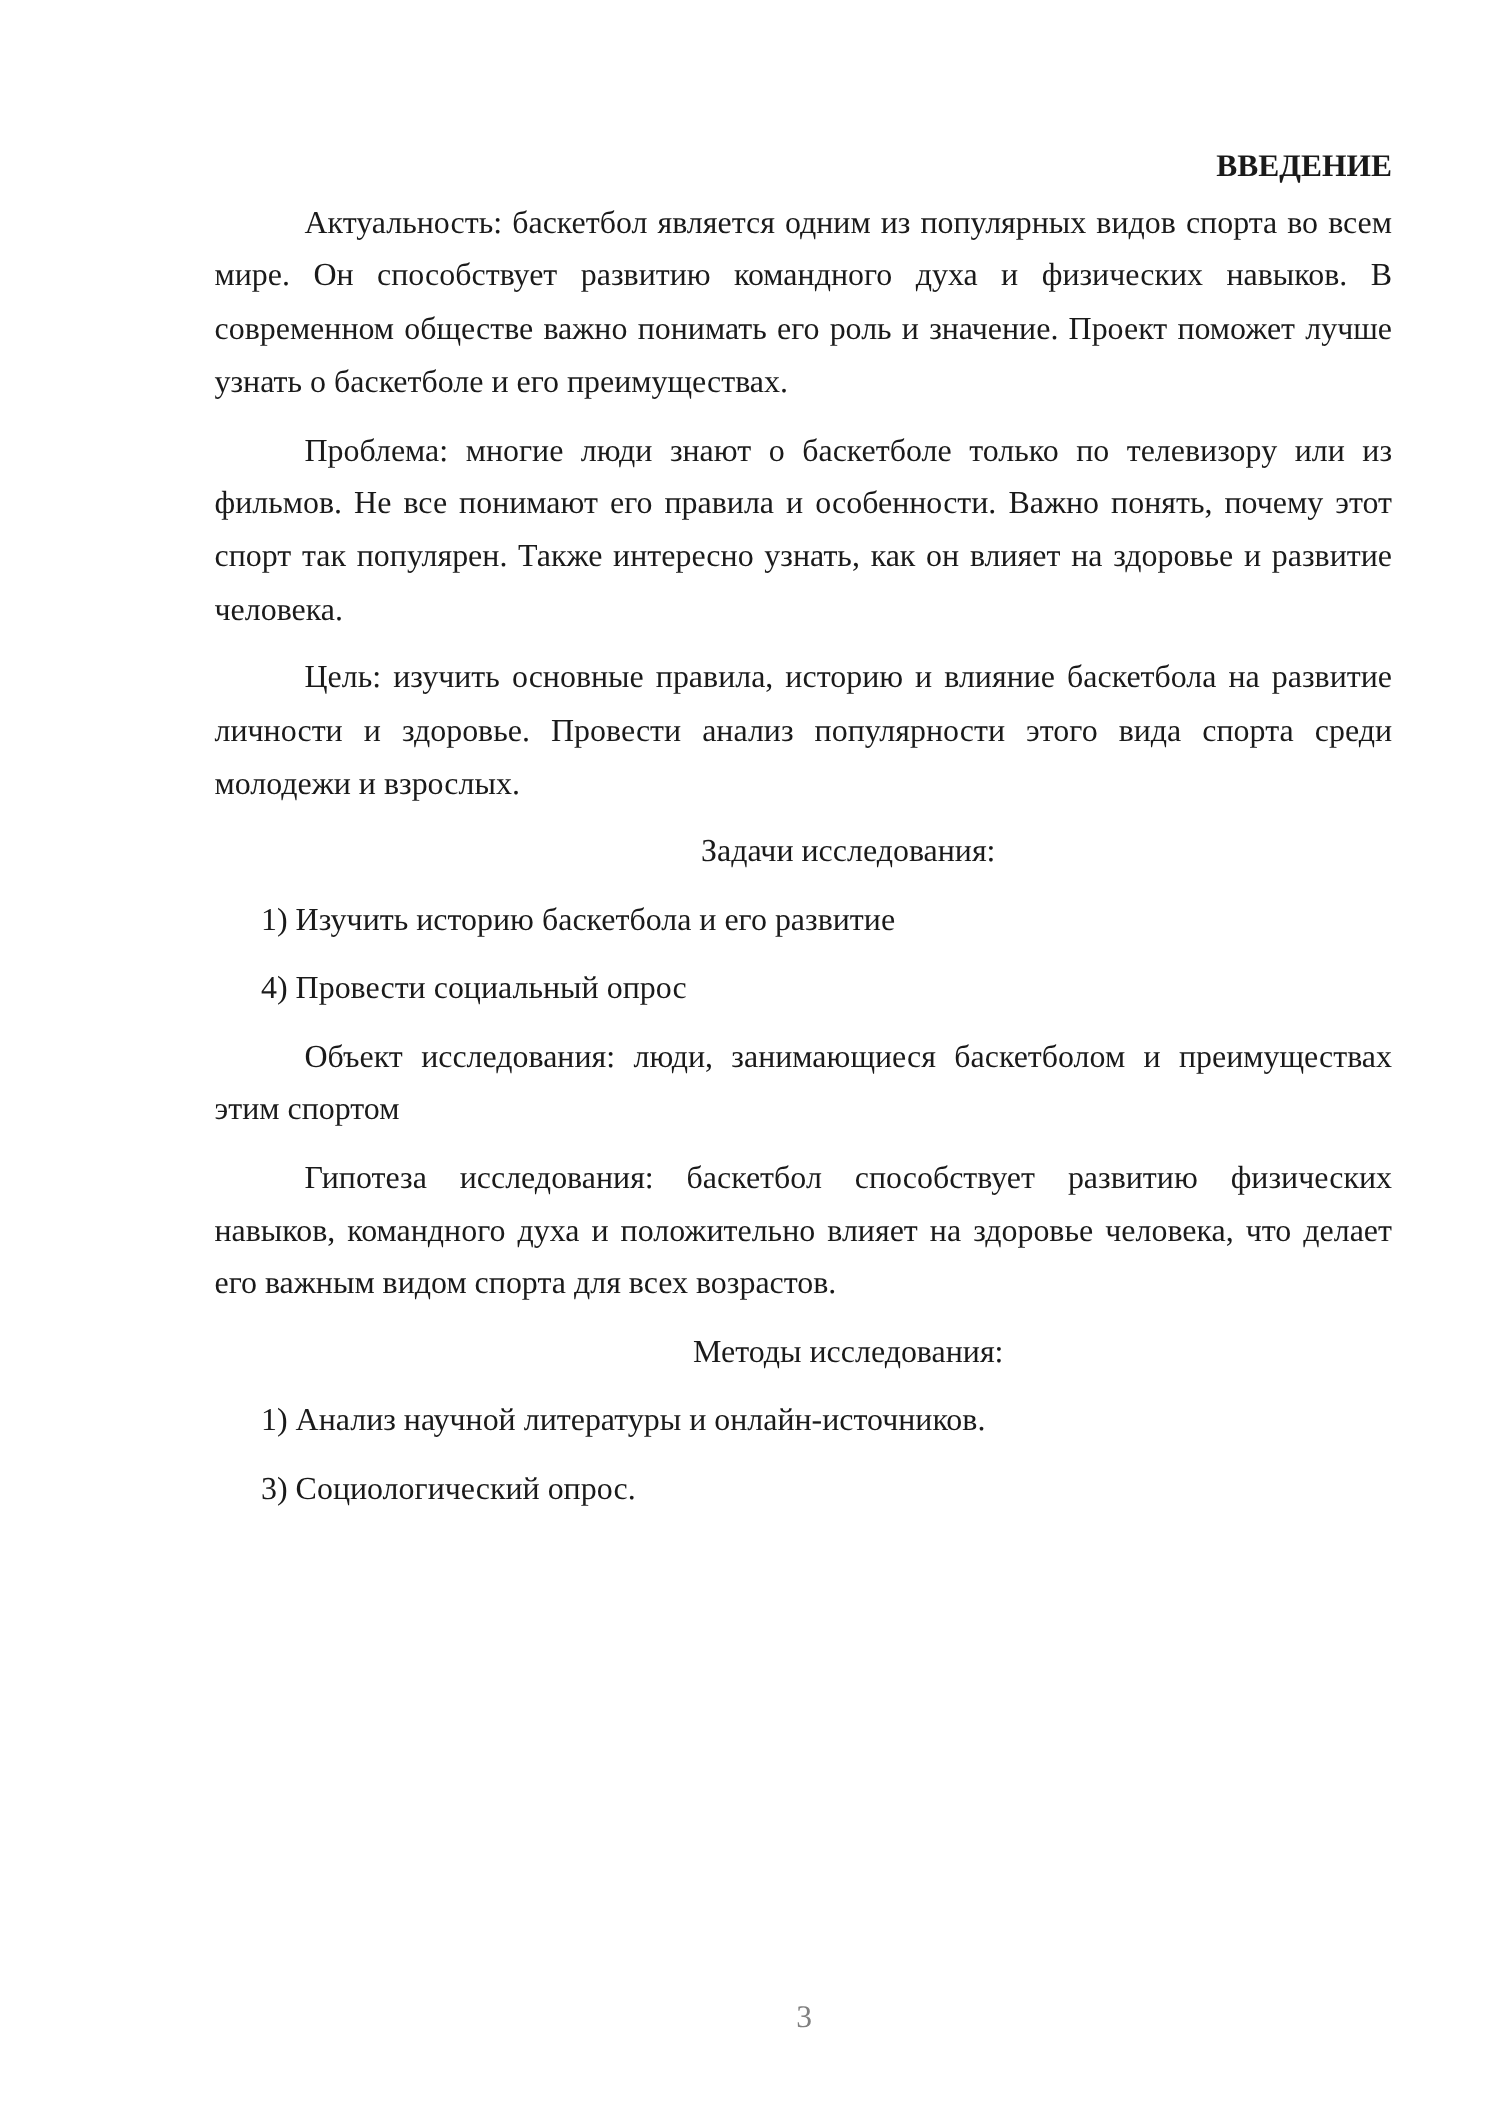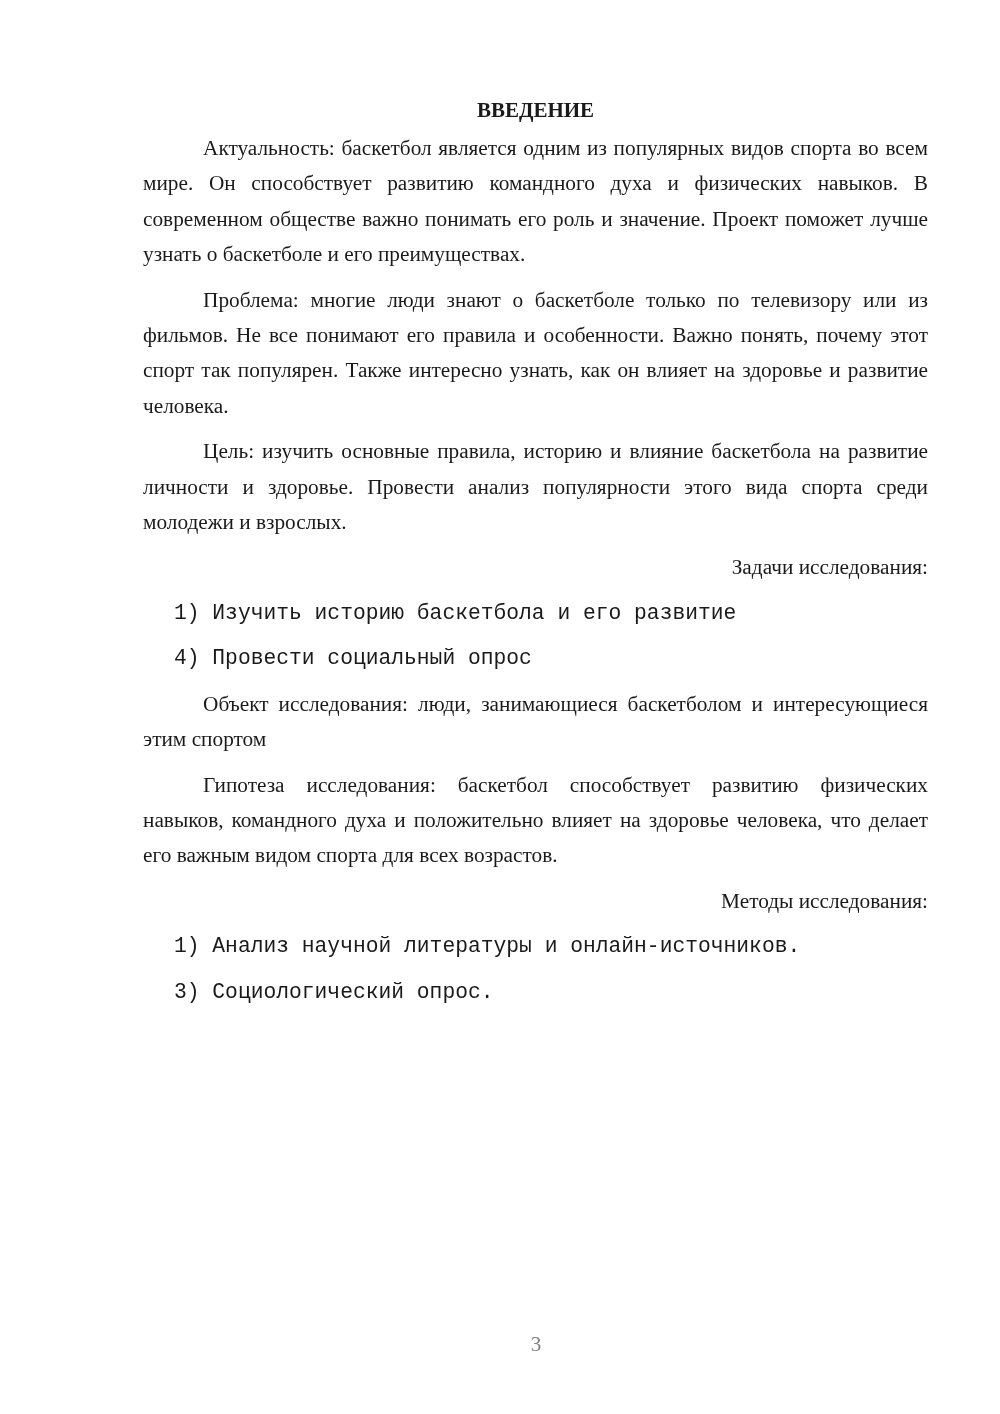--- a/index.html
+++ b/index.html
@@ -15,43 +15,42 @@
       font-family: "Liberation Serif", "DejaVu Serif", serif;
       color: #1a1a1a;
     }
     .page {
       position: absolute;
       left: 143px;
       top: 95px;
       width: 785px;
     }
     .title {
-      text-align: center;
+      text-align: right;
       font-weight: bold;
       font-size: 21px;
       line-height: 30px;
       margin: 0 0 6px 0;
       padding-left: 0;
     }
     .para {
       font-size: 21.3px;
       line-height: 35.4px;
       text-align: justify;
       text-indent: 60px;
       margin: 0 0 10px 0;
     }
     .para.single {
-      text-align: right;
+      text-align: center;
     }
     .list-item {
       font-size: 21.3px;
       line-height: 35.4px;
       padding-left: 31px;
       margin: 0 0 10px 0;
-      font-family: Liberation Mono, monospace;
     }
     .page-number {
       position: absolute;
       left: 0;
       width: 1072px;
       top: 1332px;
       text-align: center;
       font-size: 21px;
       color: #808080;
     }
@@ -65,21 +64,21 @@
   <p class="para">Актуальность: баскетбол является одним из популярных видов спорта во всем мире. Он способствует развитию командного духа и физических навыков. В современном обществе важно понимать его роль и значение. Проект поможет лучше узнать о баскетболе и его преимуществах.</p>
   <p class="para">Проблема: многие люди знают о баскетболе только по телевизору или из фильмов. Не все понимают его правила и особенности. Важно понять, почему этот спорт так популярен. Также интересно узнать, как он влияет на здоровье и развитие человека.</p>
   <p class="para">Цель: изучить основные правила, историю и влияние баскетбола на развитие личности и здоровье. Провести анализ популярности этого вида спорта среди молодежи и взрослых.</p>
   <p class="para single">Задачи исследования:</p>
 
   <div>
     <div class="list-item">1) Изучить историю баскетбола и его развитие</div>
     <div class="list-item">4) Провести социальный опрос</div>
   </div>
 
-  <p class="para">Объект исследования: люди, занимающиеся баскетболом и интересующиеся этим спортом</p>
+  <p class="para">Объект исследования: люди, занимающиеся баскетболом и преимуществах этим спортом</p>
   <p class="para">Гипотеза исследования: баскетбол способствует развитию физических навыков, командного духа и положительно влияет на здоровье человека, что делает его важным видом спорта для всех возрастов.</p>
   <p class="para single">Методы исследования:</p>
 
   <div>
     <div class="list-item">1) Анализ научной литературы и онлайн-источников.</div>
     <div class="list-item">3) Социологический опрос.</div>
   </div>
 </div>
 
 <div class="page-number">3</div>

